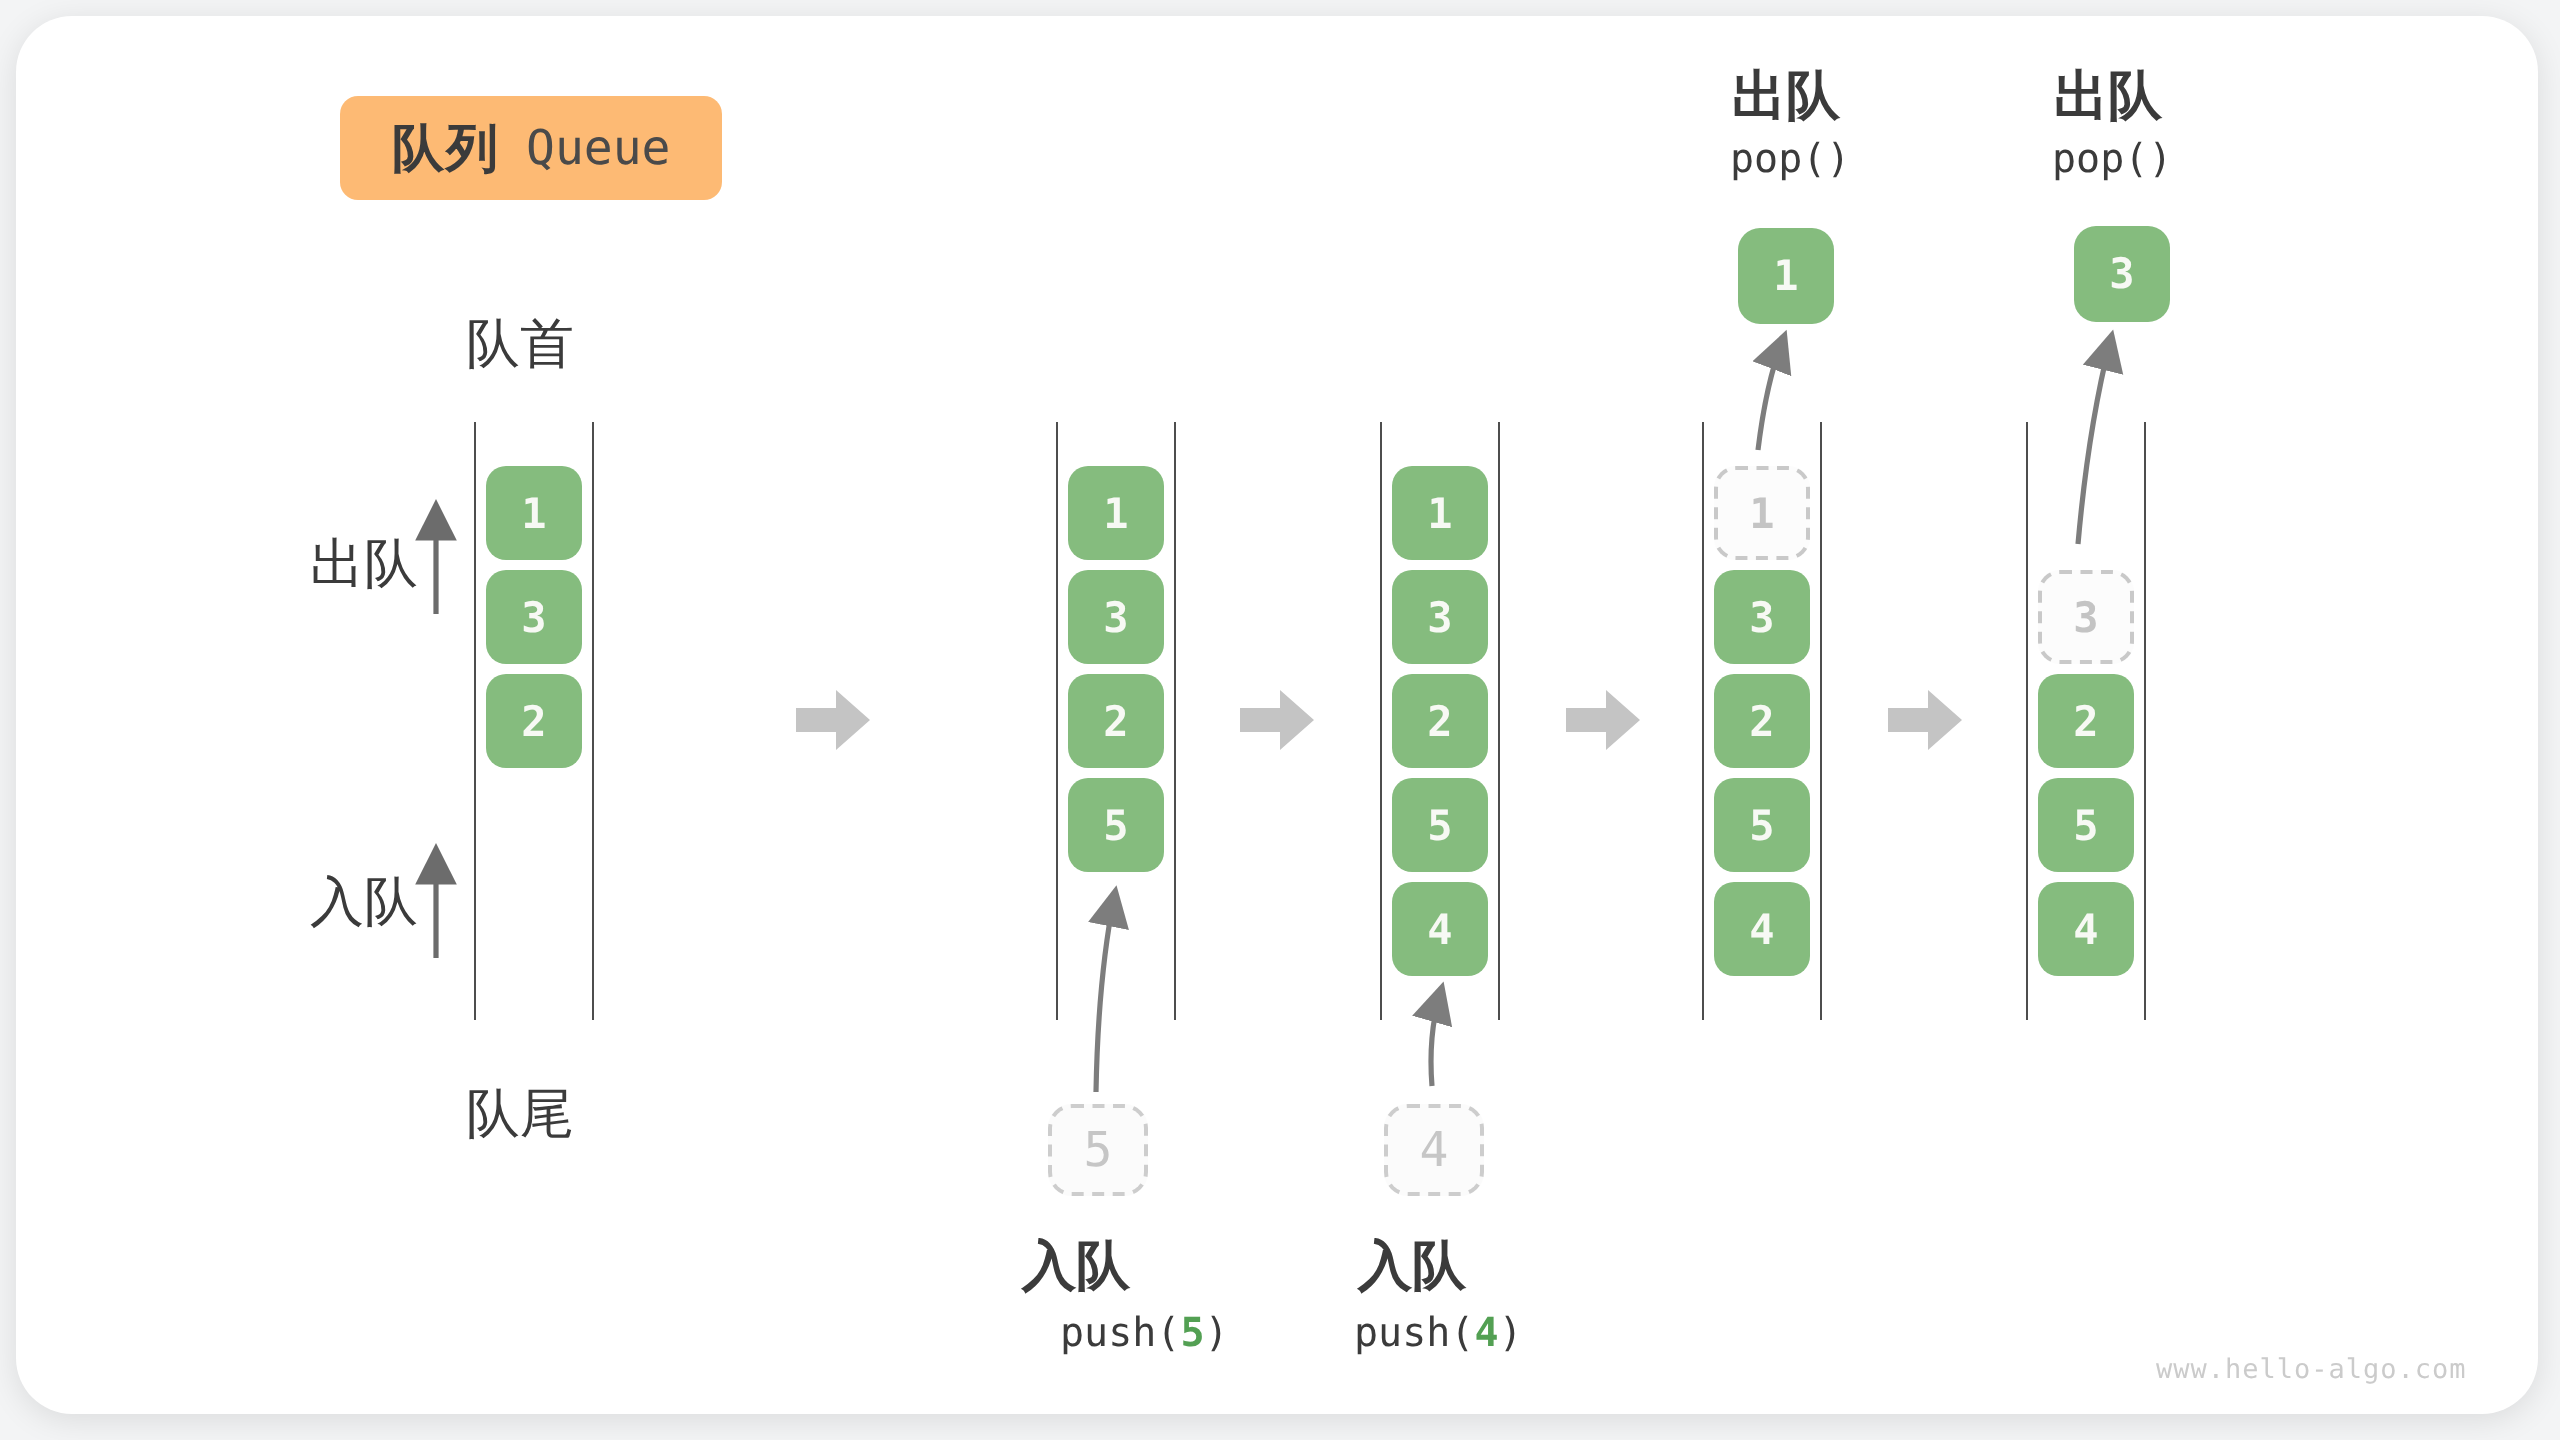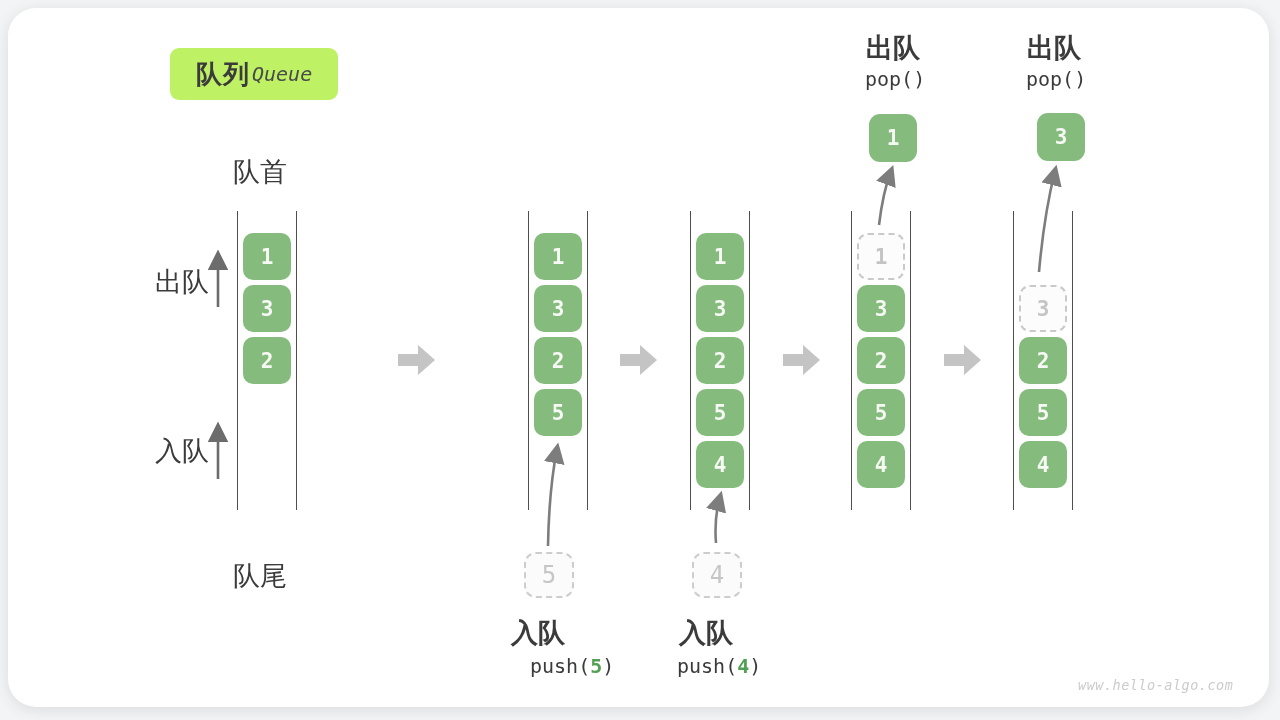--- a/index.html
+++ b/index.html
@@ -10,24 +10,24 @@
   }
   .card{
     position:absolute;left:8px;top:8px;width:1261px;height:699px;
     background:#ffffff;border-radius:28px;
     box-shadow:0 3px 16px rgba(0,0,0,.10);
   }
   .mono{font-family:"DejaVu Sans Mono","Liberation Mono",monospace;}
 
   .title-box{
     position:absolute;left:170px;top:48px;height:52px;padding:0 26px;
-    background:#bef264;border-radius:9px;display:flex;align-items:center;gap:2px;
+    background:#fdba74;border-radius:9px;display:flex;align-items:center;gap:13px;
   }
   .title-zh{font-size:26px;font-weight:700;letter-spacing:1px;}
-  .title-en{font-size:20px;color:#4a4a4a;font-style:italic;}
+  .title-en{font-size:24px;color:#4a4a4a;}
 
   .lbl{position:absolute;font-size:27px;line-height:1.2;white-space:nowrap;}
   .bold{font-weight:400;}
   .code{position:absolute;font-size:20px;white-space:nowrap;color:#3b3b3b;}
   .arg-green{color:#53a053;font-weight:700;}
 
   .channel{
     position:absolute;top:211px;height:299px;width:58px;
     border-left:1.7px solid #4e4e4e;border-right:1.7px solid #4e4e4e;
   }
@@ -51,35 +51,34 @@
     position:absolute;width:46px;height:42px;border-radius:12px;left:auto;top:auto;
     border:2px dashed #cdcdcd;background:#fbfbfb;color:#c6c6c6;
     font-size:24px;font-weight:500;
     display:flex;align-items:center;justify-content:center;
     font-family:"DejaVu Sans Mono","Liberation Mono",monospace;
   }
   svg.overlay{position:absolute;left:0;top:0;pointer-events:none;}
   .watermark{
     position:absolute;left:1078px;top:677px;font-size:13.5px;color:#cbcbcb;
     letter-spacing:.5px;
-    font-style:italic;
   }
 </style>
 </head>
 <body>
 
 <div class="card"></div>
 
 <div class="title-box">
   <span class="title-zh">队列</span>
   <span class="title-en mono">Queue</span>
 </div>
 
 <div class="lbl bold" style="left:233px;top:156px;">队首</div>
-<div class="lbl bold" style="left:233px;top:560px;">队尾</div>
+<div class="lbl bold" style="left:233px;top:541px;">队尾</div>
 <div class="lbl bold" style="left:155px;top:266px;">出队</div>
 <div class="lbl bold" style="left:155px;top:435px;">入队</div>
 
 <div class="channel" style="left:237px;">
   <div class="cell row0">1</div>
   <div class="cell row1">3</div>
   <div class="cell row2">2</div>
 </div>
 
 <div class="channel" style="left:528px;">

